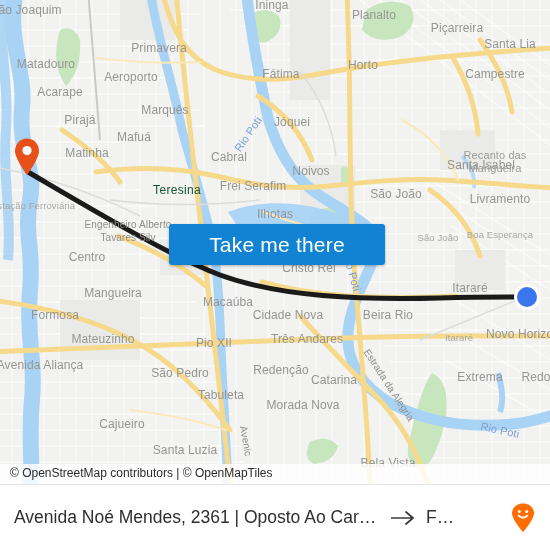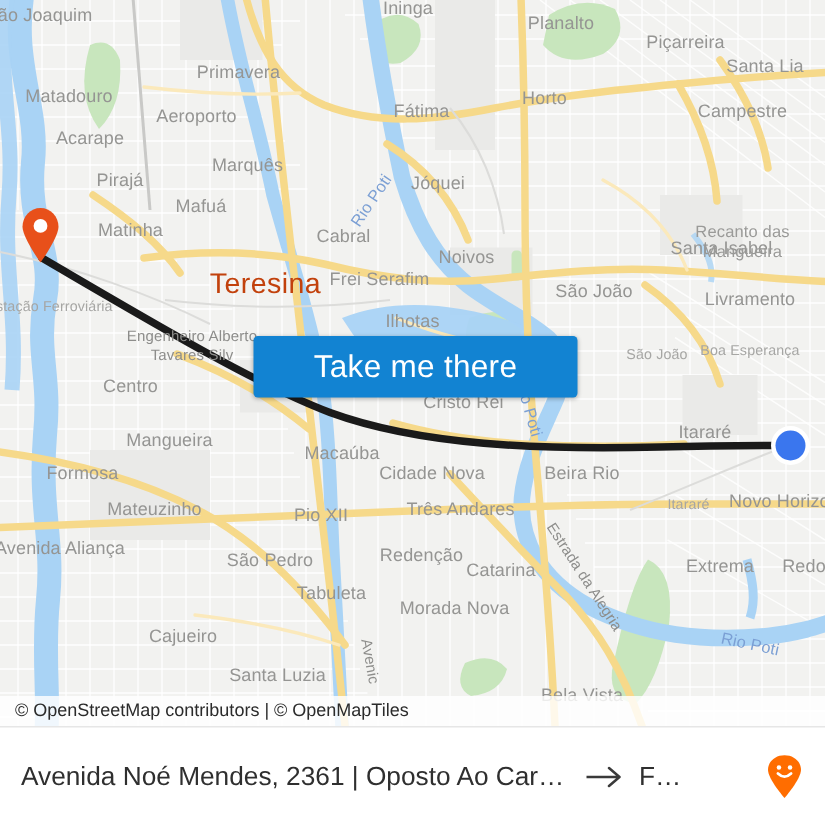--- a/index.html
+++ b/index.html
@@ -24,21 +24,21 @@
   .lbl {
     position: absolute;
     white-space: nowrap;
     color: #9a9a98;
     font-size: 11px;
     font-family: "Liberation Sans", sans-serif;
     letter-spacing: .1px;
     transform: translate(-50%, -50%);
     pointer-events: none;
   }
-  .lbl.big   { font-size: 19px; color: #c2410c; letter-spacing: .3px; }
+  .lbl.big   { font-size: 12px; color: #14532d; letter-spacing: .3px; }
   .lbl.mid   { font-size: 12px; color: #959593; }
   .lbl.small { font-size: 9.5px; color: #a6a6a4; }
   .lbl.water { color: #7b9fd4; font-size: 11px; font-style: normal; }
   .lbl.road  { color: #8d8d8b; font-size: 10px; }
   .lbl.two   { white-space: pre; text-align: center; line-height: 13px; }
 
   
   #take-me-there {
     position: absolute;
     left: 169px; top: 224px;

